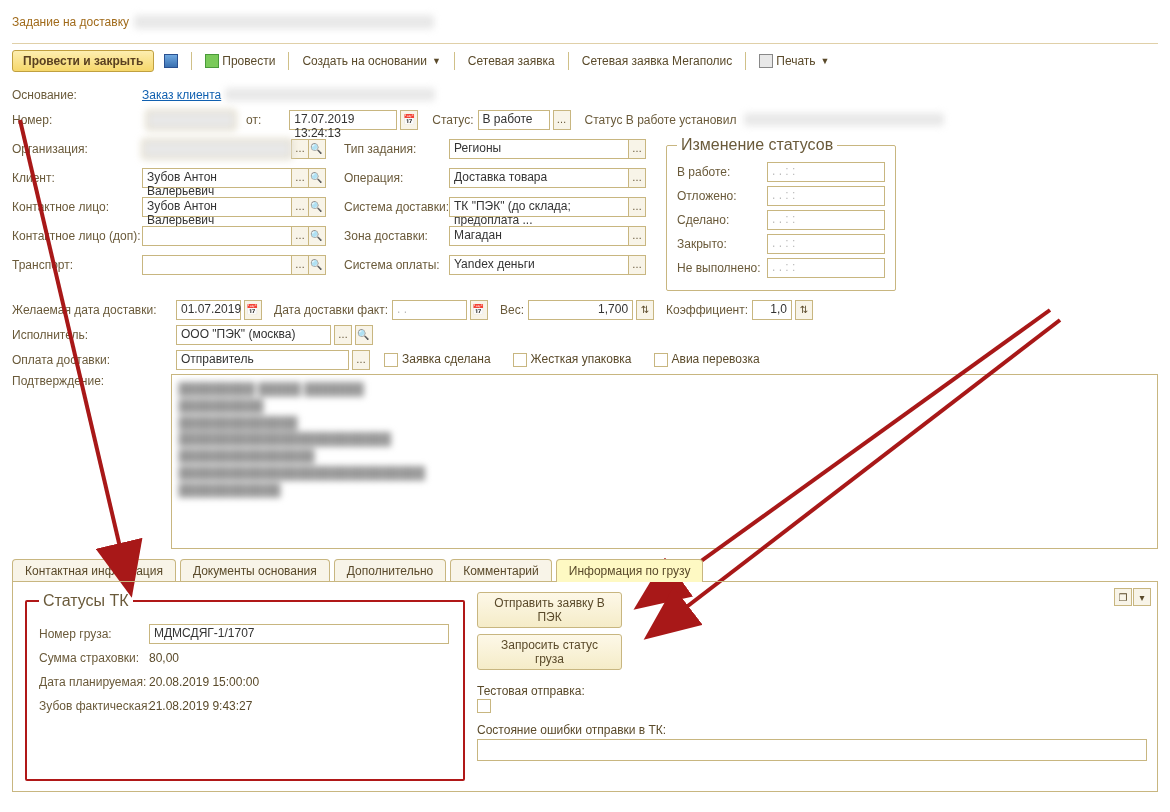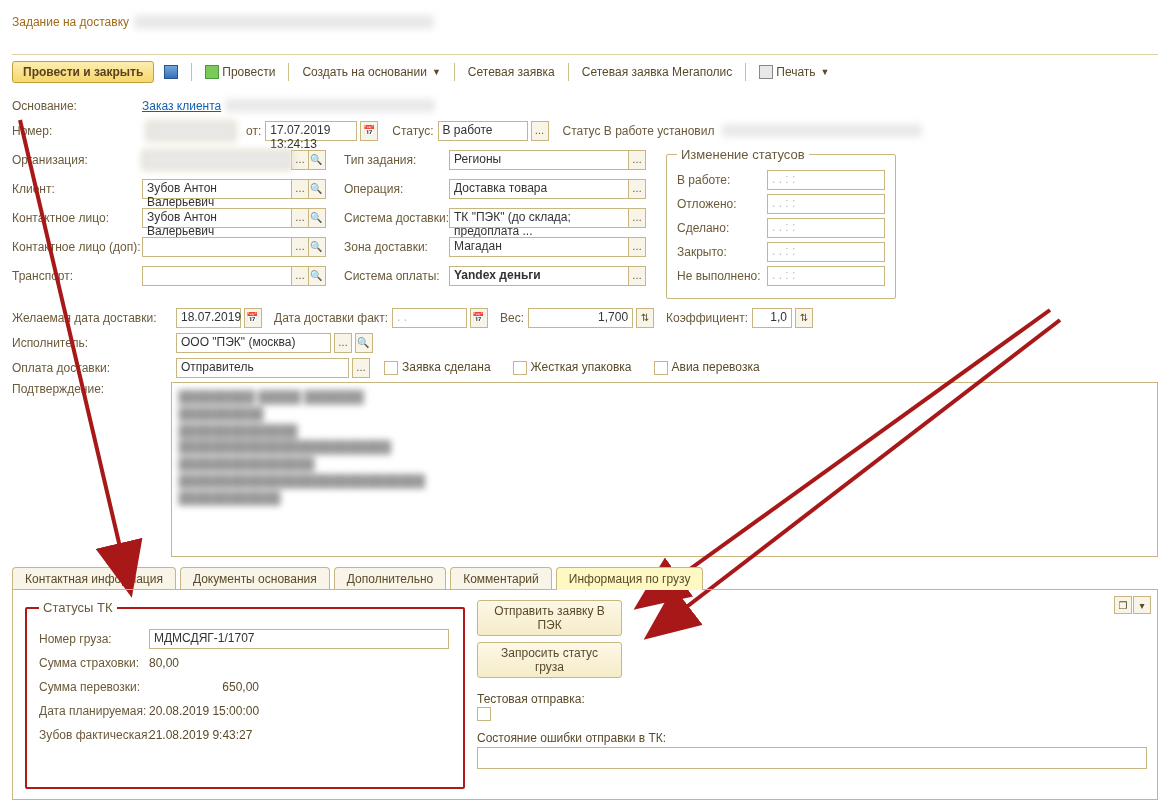--- a/index.html
+++ b/index.html
@@ -1,36 +1,36 @@
 <!DOCTYPE html>
 <html><head>
 <meta charset="utf-8">
 <style>
   * { box-sizing: border-box; font-family: Arial, sans-serif; font-size: 12px; }
   body { margin: 0; padding: 0; background: #fff; color: #5a4a2a; width: 1170px; }
   .window { padding: 8px 12px; }
-  .title { font-size: 16px; color: #a06a1a; padding: 4px 0 24px 0; border-bottom: 1px solid #e0d0a8; margin-bottom: 6px; }
+  .title { font-size: 16px; color: #a06a1a; padding: 4px 0 13px 0; border-bottom: 1px solid #e0d0a8; margin-bottom: 6px; }
   .toolbar { display: flex; align-items: center; gap: 4px; margin-bottom: 10px; flex-wrap: wrap; }
   .btn-primary { background: linear-gradient(#fdeeb0,#f6d76a); border: 1px solid #c0a040; border-radius: 3px; padding: 3px 10px; font-weight: bold; color: #5a4020; cursor: pointer; }
   .tb-btn { background: none; border: none; padding: 3px 6px; cursor: pointer; color: #5a4a2a; display: flex; align-items: center; gap: 3px; }
   .tb-sep { width: 1px; height: 18px; background: #d0c088; margin: 0 3px; }
   .ico { width: 14px; height: 14px; display: inline-block; }
   .ico-save { background: linear-gradient(#6fa8e0,#3a70b0); border: 1px solid #2a5090; }
   .ico-provesti { background: #7aca5a; border: 1px solid #4a9a3a; }
   .ico-print { background: #e8e8e8; border: 1px solid #888; }
   .form-row { display: flex; align-items: center; min-height: 25px; }
   .lbl { color: #6a5a3a; white-space: nowrap; }
   .inp { border: 1px solid #c8b680; background: #fff; height: 20px; padding: 1px 4px; color: #333; }
   .inp-btn { border: 1px solid #c8b680; background: #f8f4e8; height: 20px; width: 18px; display:inline-flex; align-items:center; justify-content:center; cursor:pointer; margin-left:-1px; font-size:10px;}
   .link { color: #1060b0; text-decoration: underline; }
   .glass { color: #c08030; }
   .cols { display: flex; gap: 18px; align-items:flex-start; }
   .col { display: flex; flex-direction: column; gap: 4px; }
   fieldset { border: 1px solid #c8b680; border-radius: 2px; padding: 6px 10px 10px 10px; }
-  legend { color: #6a5a3a; padding: 0 4px; font-size: 13px; }
+  legend { color: #6a5a3a; padding: 0 4px; font-size: 16px; }
   .status-grid .form-row { min-height: 24px; }
   .textarea-box { border: 1px solid #c8b680; background: #fff; width: 990px; height: 175px; margin-left: 0; position: relative; filter: blur(0); }
   .textarea-inner { filter: blur(3px); color: #999; padding: 6px; line-height: 1.4; }
   .tabs { display: flex; gap: 4px; margin-top: 10px; position: relative; }
   .tab { border: 1px solid #c8b680; border-bottom: none; padding: 4px 12px; border-radius: 4px 4px 0 0; background: #f8f4e8; cursor: pointer; color: #5a4a2a; }
   .tab.active { background: #fef9c3; position:relative; z-index:2; }
   .tab-underline { position:absolute; left:0; right:0; bottom:0; height:1px; background:#c8b680; z-index:1;}
   .bottom-area { display:flex; gap:10px; margin-top:0; border:1px solid #c8b680; border-top:none; padding:10px; min-height:210px; position:relative; }
   fieldset.tk { border: 2.5px solid #b01818; padding: 12px; width: 440px; }
   fieldset.tk legend { color: #6a5a3a; }
@@ -82,24 +82,24 @@
   <div class="form-row">
     <span class="lbl" style="width:130px;">Основание:</span>
     <a href="#" class="link">Заказ клиента</a>
     <span class="blurred" style="display:inline-block;width:210px;height:13px;margin-left:4px;"></span>
   </div>
 
   <div class="form-row" style="gap:4px;">
     <span class="lbl" style="width:130px;">Номер:</span>
     <span class="inp blurred" style="width:90px;"></span>
     <span class="lbl" style="margin-left:6px;">от:</span>
-    <span class="inp" style="width:92px;">17.07.2019 13:24:13</span>
+    <span class="inp" style="width:108px;margin-left:24px;">17.07.2019 13:24:13</span>
     <span class="inp-btn">📅</span>
     <span class="lbl" style="margin-left:10px;">Статус:</span>
-    <span class="inp" style="width:90px;">В работе</span>
+    <span class="inp" style="width:72px;">В работе</span>
     <span class="inp-btn">…</span>
     <span class="lbl" style="margin-left:10px;">Статус В работе установил</span>
     <span class="blurred" style="display:inline-block;width:200px;height:13px;margin-left:4px;"></span>
   </div>
 
   <div class="cols" style="margin-top:4px;">
 
     <div class="col">
       <div class="form-row">
         <span class="lbl" style="width:130px;">Организация:</span>
@@ -149,21 +149,21 @@
         <span class="inp" style="width:180px;">ТК "ПЭК" (до склада; предоплата ...</span>
         <span class="inp-btn">…</span>
       </div>
       <div class="form-row">
         <span class="lbl" style="width:105px;">Зона доставки:</span>
         <span class="inp" style="width:180px;">Магадан</span>
         <span class="inp-btn">…</span>
       </div>
       <div class="form-row">
         <span class="lbl" style="width:105px;">Система оплаты:</span>
-        <span class="inp" style="width:180px;font-weight:bold;">Yandex деньги</span>
+        <span class="inp" style="width:180px;">Yandex деньги</span>
         <span class="inp-btn">…</span>
       </div>
     </div>
 
     <fieldset class="status-grid" style="width:230px;">
       <legend>Изменение статусов</legend>
       <div class="form-row">
           <span class="lbl" style="width:90px;">В работе:</span>
           <span class="inp" style="width:118px;color:#bbb;">.  .       :  :</span>
         </div>
@@ -181,21 +181,21 @@
         </div>
       <div class="form-row">
           <span class="lbl" style="width:90px;">Не выполнено:</span>
           <span class="inp" style="width:118px;color:#bbb;">.  .       :  :</span>
         </div>
     </fieldset>
   </div>
 
   <div class="form-row" style="gap:4px; margin-top:6px; flex-wrap:wrap;">
     <span class="lbl" style="width:160px;">Желаемая дата доставки:</span>
-    <span class="inp" style="width:65px;">18.07.2019</span>
+    <span class="inp" style="width:65px;">01.07.2019</span>
     <span class="inp-btn">📅</span>
     <span class="lbl" style="margin-left:8px;">Дата доставки факт:</span>
     <span class="inp" style="width:75px;color:#bbb;">.  .</span>
     <span class="inp-btn">📅</span>
     <span class="lbl" style="margin-left:8px;">Вес:</span>
     <span class="inp" style="width:105px;text-align:right;">1,700</span>
     <span class="inp-btn">⇅</span>
     <span class="lbl" style="margin-left:8px;">Коэффициент:</span>
     <span class="inp" style="width:40px;text-align:right;">1,0</span>
     <span class="inp-btn">⇅</span>
@@ -238,24 +238,20 @@
       <legend>Статусы ТК</legend>
       <div class="tk-row">
           <span class="lbl" style="width:110px;">Номер груза:</span>
           <span class="inp" style="width:300px;">МДМСДЯГ-1/1707</span>
         </div>
       <div class="tk-row">
           <span class="lbl" style="width:110px;">Сумма страховки:</span>
           <span>80,00</span>
         </div>
       <div class="tk-row">
-          <span class="lbl" style="width:110px;">Сумма перевозки:</span>
-          <span style="width:110px;text-align:right;display:inline-block;">650,00</span>
-        </div>
-      <div class="tk-row">
           <span class="lbl" style="width:110px;">Дата планируемая:</span>
           <span>20.08.2019 15:00:00</span>
         </div>
       <div class="tk-row">
           <span class="lbl" style="width:110px;">Зубов фактическая:</span>
           <span>21.08.2019 9:43:27</span>
         </div>
     </fieldset>
 
     <div>

